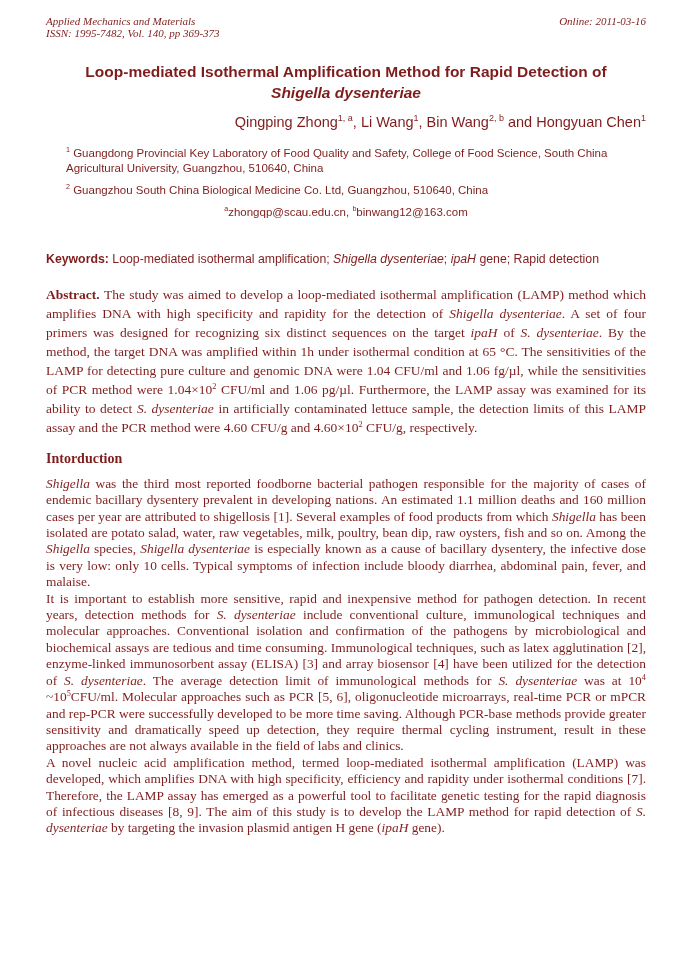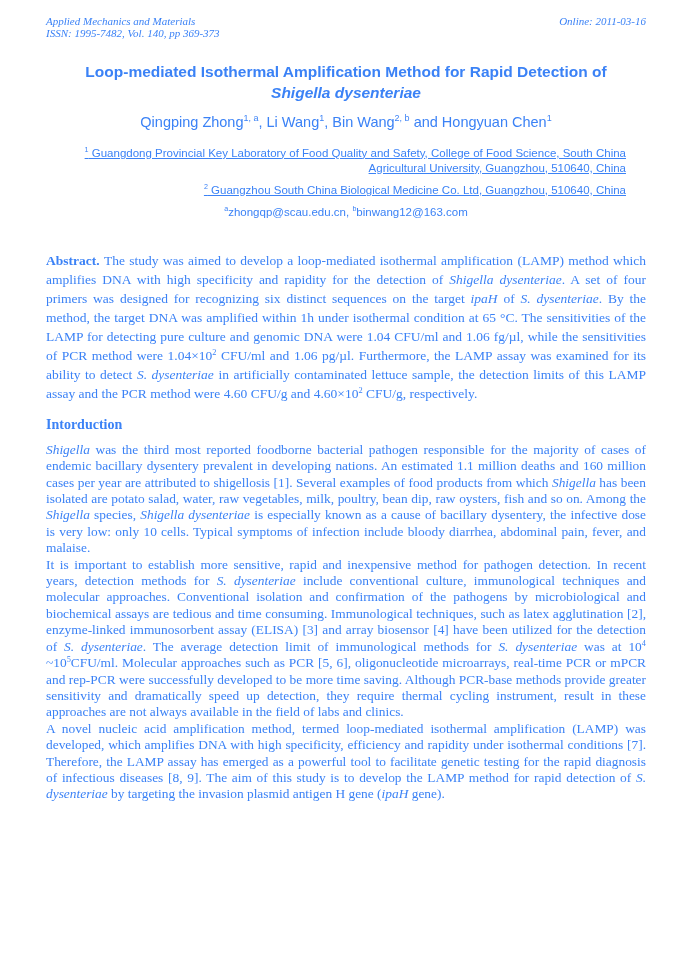--- a/index.html
+++ b/index.html
@@ -1,21 +1,21 @@
 <!DOCTYPE html>
 <html><head>
 <meta charset="utf-8">
 <style>
   html,body{margin:0;padding:0;background:#888;}
   .page{
     position:relative;
     width:678px;height:959px;
     margin:0 auto;
     background:#ffffff;
-    color:#3b82f6;
+    color:#7f1d1d;
     box-sizing:border-box;
     padding:15px 32px 0 46px;
     overflow:hidden;
     font-family:"Liberation Serif", serif;
   }
   .it{font-style:italic;}
   .bd{font-weight:bold;}
   sup{font-size:0.62em;vertical-align:super;line-height:0;}
 
   .page-header{
@@ -32,30 +32,29 @@
     font-weight:bold;
     font-size:15.5px;line-height:21px;
     text-align:center;
     margin:0 0 9px 0;
   }
   .paper-title .t2{font-style:italic;}
 
   .authors{
     font-family:"Liberation Sans", sans-serif;
     font-size:14.5px;line-height:20px;
-    text-align:center;
+    text-align:right;
     margin-bottom:14px;
   }
   .affil{
     font-family:"Liberation Sans", sans-serif;
     font-size:11.5px;line-height:15px;
-    text-align:right;
+    text-align:left;
     margin:0 auto 7px auto;
     max-width:560px;
-    text-decoration:underline;
   }
   .emails{
     font-family:"Liberation Sans", sans-serif;
     font-size:11.5px;line-height:14px;
     text-align:center;
     margin-bottom:32px;
   }
 
   .keywords{
     font-family:"Liberation Sans", sans-serif;
@@ -97,20 +96,21 @@
     <span class="t1">Loop-mediated Isothermal Amplification Method for Rapid Detection of</span><br>
     <span class="t2">Shigella dysenteriae</span>
   </h1>
 
   <div class="authors"><span>Qingping Zhong</span><sup>1, a</sup><span>, Li Wang</span><sup>1</sup><span>, Bin Wang</span><sup>2, b</sup><span> and Hongyuan Chen</span><sup>1</sup></div>
 
   <div class="affil"><sup>1</sup><span> Guangdong Provincial Key Laboratory of Food Quality and Safety, College of Food Science, South China Agricultural University, Guangzhou, 510640, China</span></div>
   <div class="affil"><sup>2</sup><span> Guangzhou South China Biological Medicine Co. Ltd, Guangzhou, 510640, China</span></div>
   <div class="emails"><sup>a</sup><span>zhongqp@scau.edu.cn, </span><sup>b</sup><span>binwang12@163.com</span></div>
 
+  <p class="keywords"><span class="bd">Keywords: </span><span>Loop-mediated isothermal amplification; </span><span class="it">Shigella dysenteriae</span><span>; </span><span class="it">ipaH</span><span> gene; Rapid detection</span></p>
 
   <p class="abstract"><span class="bd">Abstract. </span><span>The study was aimed to develop a loop-mediated isothermal amplification (LAMP) method which amplifies DNA with high specificity and rapidity for the detection of </span><span class="it">Shigella dysenteriae</span><span>. A set of four primers was designed for recognizing six distinct sequences on the target </span><span class="it">ipaH</span><span> of </span><span class="it">S. dysenteriae</span><span>. By the method, the target DNA was amplified within 1h under isothermal condition at 65 °C. The sensitivities of the LAMP for detecting pure culture and genomic DNA were 1.04 CFU/ml and 1.06 fg/µl, while the sensitivities of PCR method were 1.04×10</span><sup>2</sup><span> CFU/ml and 1.06 pg/µl. Furthermore, the LAMP assay was examined for its ability to detect </span><span class="it">S. dysenteriae</span><span> in artificially contaminated lettuce sample, the detection limits of this LAMP assay and the PCR method were 4.60 CFU/g and 4.60×10</span><sup>2</sup><span> CFU/g, respectively.</span></p>
 
   <h2 class="section-heading">Intorduction</h2>
 
   <p class="body-para"><span class="it">Shigella</span><span> was the third most reported foodborne bacterial pathogen responsible for the majority of cases of endemic bacillary dysentery prevalent in developing nations. An estimated 1.1 million deaths and 160 million cases per year are attributed to shigellosis [1]. Several examples of food products from which </span><span class="it">Shigella</span><span> has been isolated are potato salad, water, raw vegetables, milk, poultry, bean dip, raw oysters, fish and so on. Among the </span><span class="it">Shigella</span><span> species, </span><span class="it">Shigella dysenteriae</span><span> is especially known as a cause of bacillary dysentery, the infective dose is very low: only 10 cells. Typical symptoms of infection include bloody diarrhea, abdominal pain, fever, and malaise.</span></p>
   <p class="body-para"><span>It is important to establish more sensitive, rapid and inexpensive method for pathogen detection. In recent years, detection methods for </span><span class="it">S. dysenteriae</span><span> include conventional culture, immunological techniques and molecular approaches. Conventional isolation and confirmation of the pathogens by microbiological and biochemical assays are tedious and time consuming. Immunological techniques, such as latex agglutination [2], enzyme-linked immunosorbent assay (ELISA) [3] and array biosensor [4] have been utilized for the detection of </span><span class="it">S. dysenteriae</span><span>. The average detection limit of immunological methods for </span><span class="it">S. dysenteriae</span><span> was at 10</span><sup>4</sup><span> ~10</span><sup>5</sup><span>CFU/ml. Molecular approaches such as PCR [5, 6], oligonucleotide microarrays, real-time PCR  or mPCR  and rep-PCR were successfully developed to be more time saving. Although PCR-base methods provide greater sensitivity and dramatically speed up detection, they require thermal cycling instrument, result in these approaches are not always available in the field of labs and clinics.</span></p>
   <p class="body-para"><span>A novel nucleic acid amplification method, termed loop-mediated isothermal amplification (LAMP) was developed, which amplifies DNA with high specificity, efficiency and rapidity under isothermal conditions [7]. Therefore, the LAMP assay has emerged as a powerful tool to facilitate genetic testing for the rapid diagnosis of infectious diseases [8, 9]. The aim of this study is to develop the LAMP method for rapid detection of </span><span class="it">S. dysenteriae</span><span> by targeting the invasion plasmid antigen H gene (</span><span class="it">ipaH</span><span> gene).</span></p>
 
 </div>

